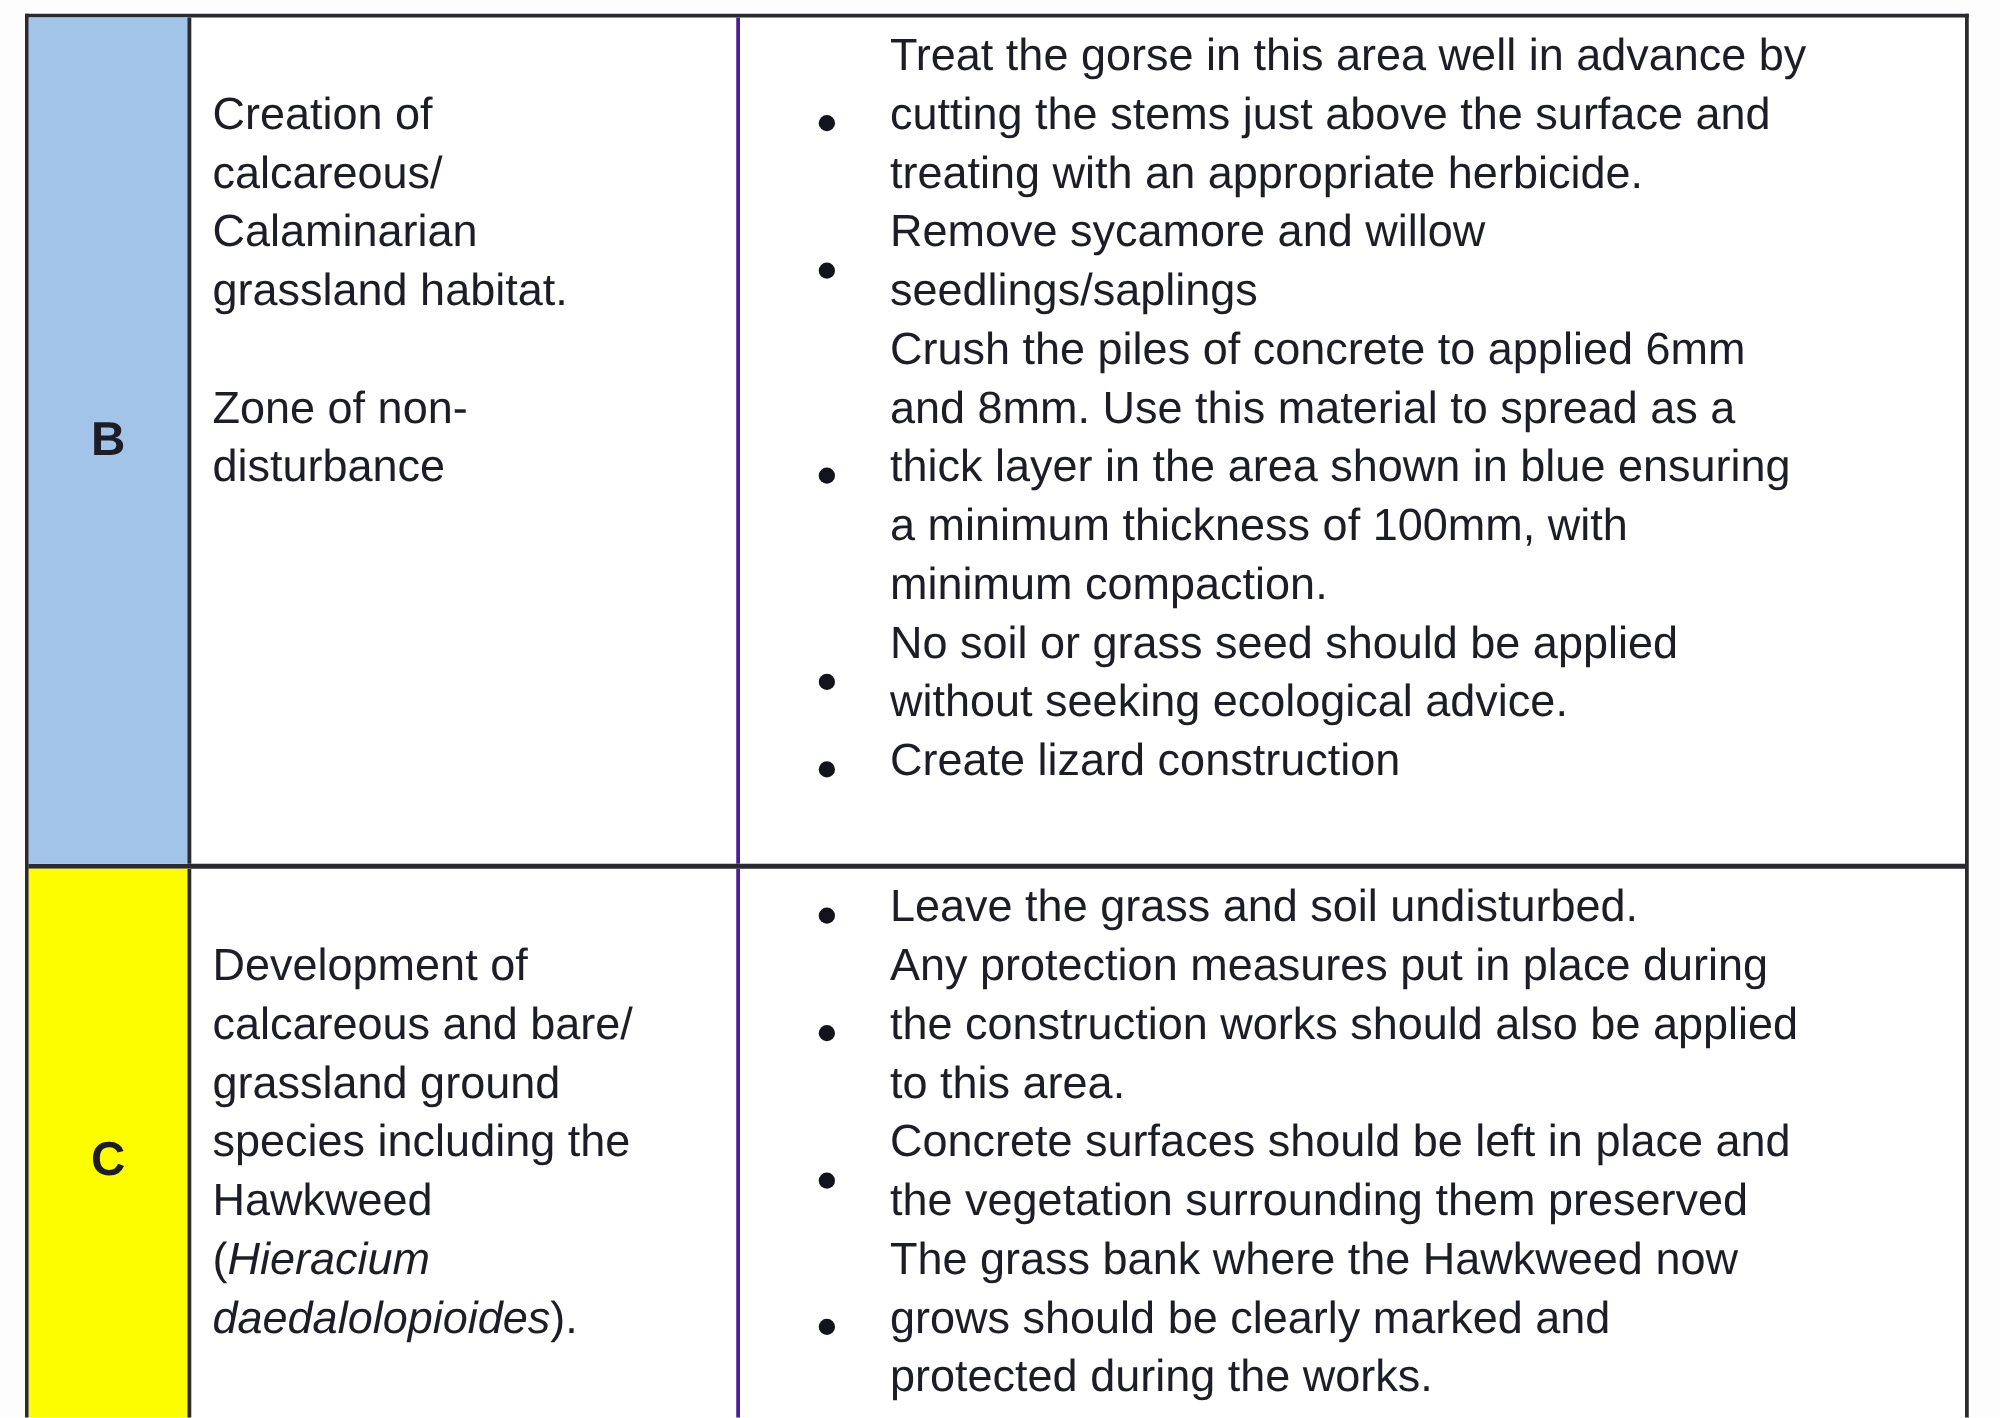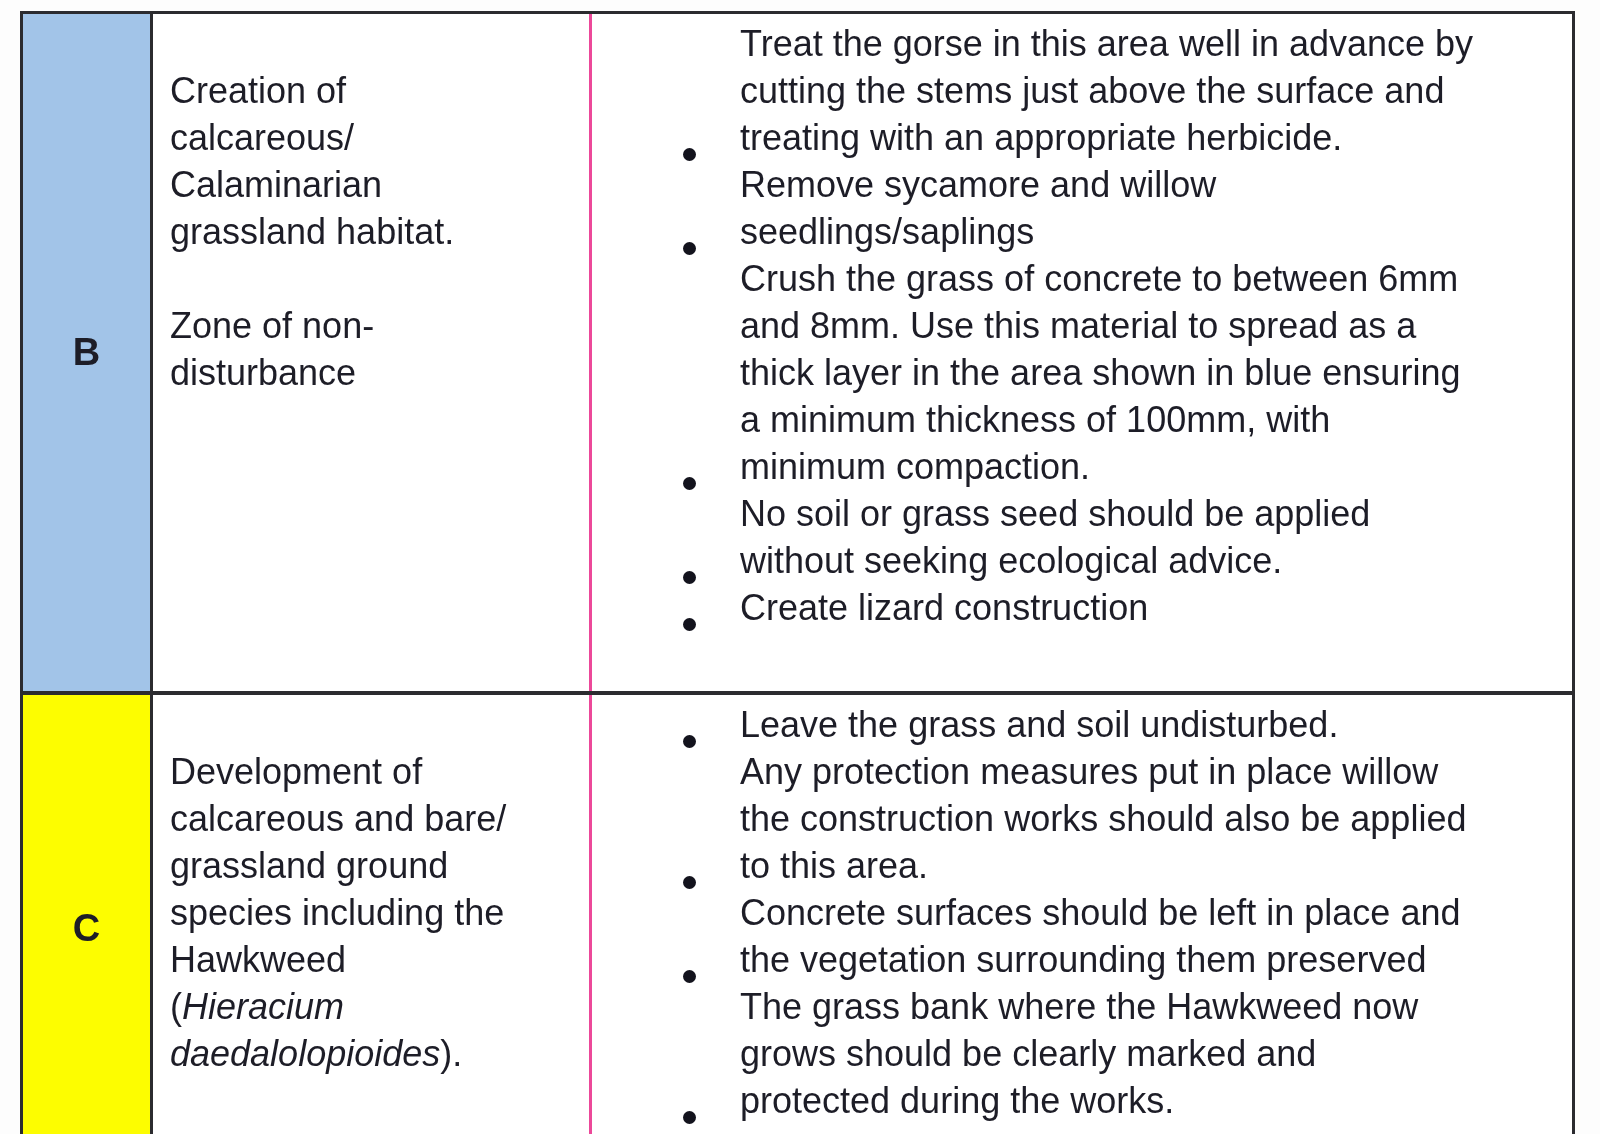--- a/index.html
+++ b/index.html
@@ -42,38 +42,37 @@
     display: flex;
     align-items: center;
     justify-content: center;
   }
   .zone-label {
     font-size: 38px;
     font-weight: bold;
     color: #1d1d27;
   }
   .desc-cell {
-    border-right: 3px solid #ec4899;
+    border-right: 3px solid #4c1d95;
     padding: 6px 14px 0 17px;
     font-size: 36px;
     line-height: 47px;
     color: #1d1d27;
     white-space: pre-line;
   }
   .desc-cell .it { font-style: italic; margin-top: 44px; }
   .actions-cell { padding-top: 6px; }
   ul.action-list {
     list-style: none;
     margin: 0;
     padding: 0;
   }
   ul.action-list li {
     display: flex;
-    align-items: flex-end;
-    padding-left: 28px;
+    align-items: center;
   }
   .dot {
     flex: none;
     width: 13px;
     height: 13px;
     border-radius: 50%;
     background: #13131d;
     margin: 16px 0 0 63px;
   }
   .atxt {
@@ -111,21 +110,21 @@
 cutting the stems just above the surface and
 treating with an appropriate herbicide.</span>
             </li>
             <li>
               <span class="dot"></span>
               <span class="atxt">Remove sycamore and willow
 seedlings/saplings</span>
             </li>
             <li>
               <span class="dot"></span>
-              <span class="atxt">Crush the grass of concrete to between 6mm
+              <span class="atxt">Crush the piles of concrete to applied 6mm
 and 8mm. Use this material to spread as a
 thick layer in the area shown in blue ensuring
 a minimum thickness of 100mm, with
 minimum compaction.</span>
             </li>
             <li>
               <span class="dot"></span>
               <span class="atxt">No soil or grass seed should be applied
 without seeking ecological advice.</span>
             </li>
@@ -151,21 +150,21 @@
 daedalolopioides</span><span>).</span></span>
     </div>
     <div class="cell actions-cell">
       <ul class="action-list">
             <li>
               <span class="dot"></span>
               <span class="atxt">Leave the grass and soil undisturbed.</span>
             </li>
             <li>
               <span class="dot"></span>
-              <span class="atxt">Any protection measures put in place willow
+              <span class="atxt">Any protection measures put in place during
 the construction works should also be applied
 to this area.</span>
             </li>
             <li>
               <span class="dot"></span>
               <span class="atxt">Concrete surfaces should be left in place and
 the vegetation surrounding them preserved</span>
             </li>
             <li>
               <span class="dot"></span>

